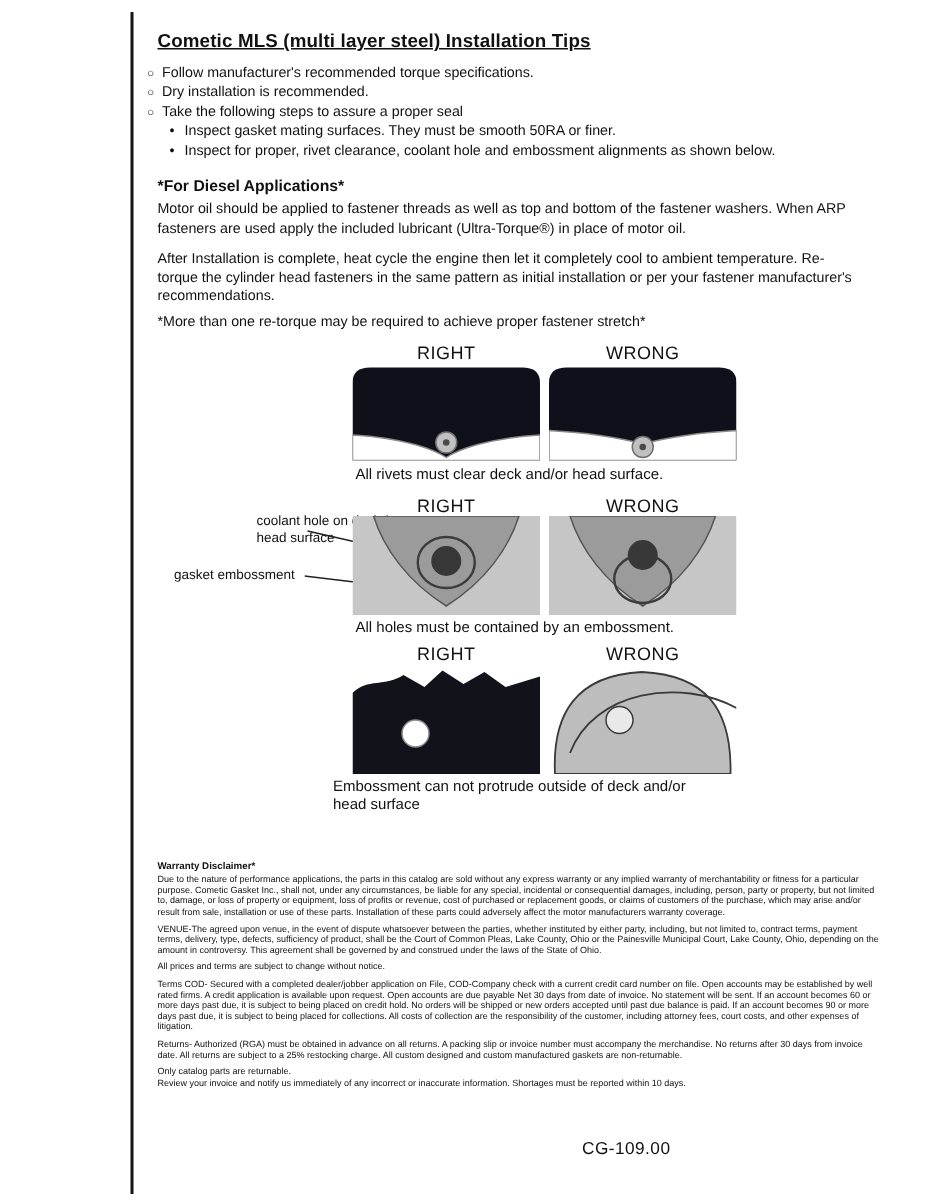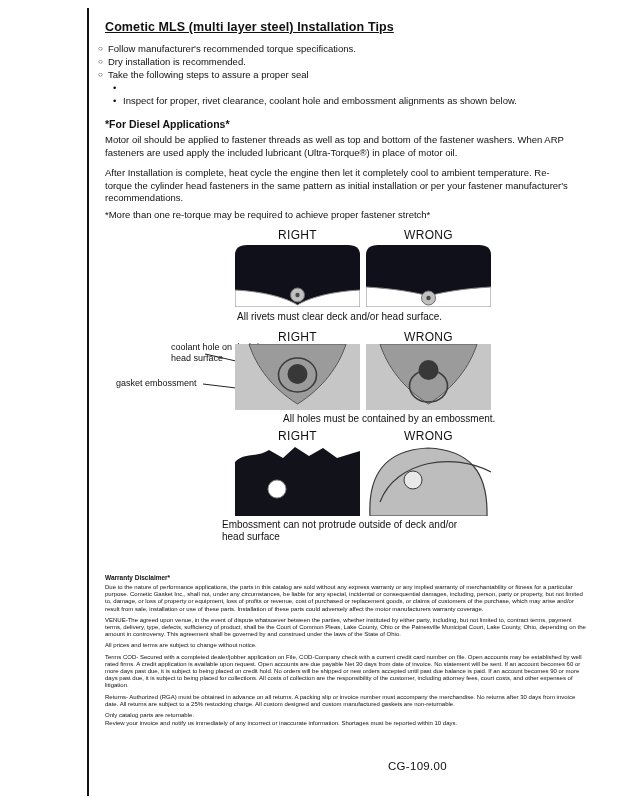--- a/index.html
+++ b/index.html
@@ -67,20 +67,21 @@
     <div class="tip-line">
       <span class="m-open">○</span>
       <span>Dry installation is recommended.</span>
     </div>
     <div class="tip-line">
       <span class="m-open">○</span>
       <span>Take the following steps to assure a proper seal</span>
     </div>
     <div class="tip-line sub">
       <span class="m-fill">•</span>
+      <span>Inspect gasket mating surfaces.  They must be smooth 50RA or finer.</span>
     </div>
     <div class="tip-line sub">
       <span class="m-fill">•</span>
       <span>Inspect for proper, rivet clearance, coolant hole and embossment alignments as shown below.</span>
     </div>
   </div>
 
   <div class="abs diesel-heading">*For Diesel Applications*</div>
   <div class="abs body-para diesel-p1">Motor oil should be applied to fastener threads as well as top and bottom of the fastener washers. When ARP fasteners are used apply the included lubricant (Ultra-Torque®) in place of motor oil.</div>
   <div class="abs body-para diesel-p2">After Installation is complete, heat cycle the engine then let it completely cool to ambient temperature. Re-torque the cylinder head fasteners in the same pattern as initial installation or per your fastener manufacturer's recommendations.</div>
@@ -123,21 +124,21 @@
       <ellipse cx="62.5" cy="31" rx="19" ry="17" fill="none" stroke="#3c3c3c" stroke-width="1.6"></ellipse>
       <circle cx="62.5" cy="30" r="10" fill="#383838"></circle>
     </svg>
     <svg width="125" height="66" viewBox="0 0 125 66">
       <rect width="125" height="66" fill="#c6c6c6"></rect>
       <path d="M14,0 H111 C104,22 88,44 62.5,60 C37,44 21,22 14,0 Z" fill="#9b9b9b" stroke="#555555" stroke-width="1"></path>
       <ellipse cx="62.5" cy="42" rx="19" ry="16" fill="none" stroke="#3c3c3c" stroke-width="1.6"></ellipse>
       <circle cx="62.5" cy="26" r="10" fill="#383838"></circle>
     </svg>
   </div>
-  <div class="abs caption" style="left:237px; top:413px; width:260px;margin-left:46px;">All holes must be contained by an embossment.</div>
+  <div class="abs caption" style="left:237px; top:413px; width:260px;">All holes must be contained by an embossment.</div>
 
   <div class="abs rw-header" style="left:235px; top:429px;">
     <span>RIGHT</span>
     <span>WRONG</span>
   </div>
   <div class="abs img-row" style="left:235px; top:442px;">
     <svg width="125" height="74" viewBox="0 0 125 74">
       <path d="M0,74 V20 C10,10 22,16 34,8 L48,16 L60,5 L74,14 L88,6 L102,16 L125,9 V74 Z" fill="#12121b"></path>
       <circle cx="42" cy="47" r="9" fill="#ffffff" stroke="#888888" stroke-width="1"></circle>
     </svg>

